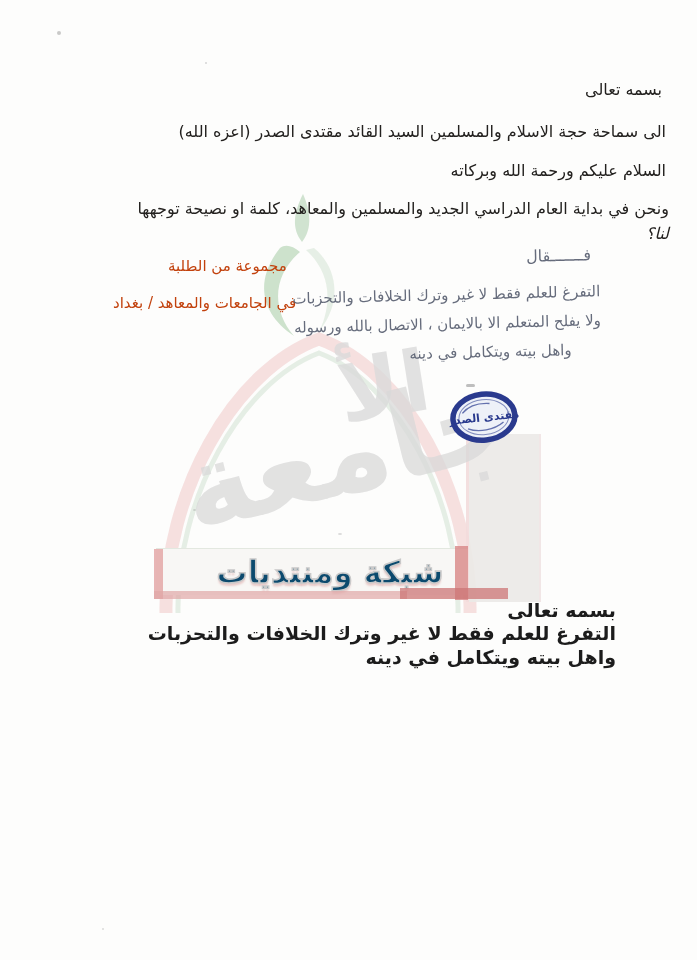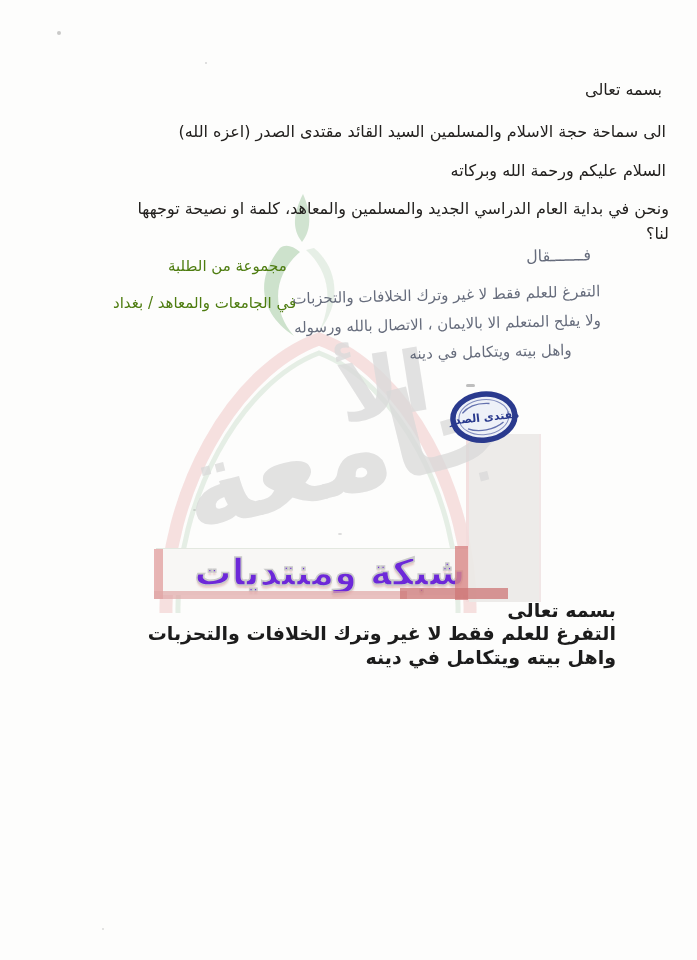--- a/index.html
+++ b/index.html
@@ -33,21 +33,21 @@
     opacity:.88;
     white-space:nowrap;
   }
   .hand-block{line-height:29px;}
   .hand-block .hl{white-space:nowrap;}
   .hand-block .hl.indent{padding-left:30px;}
   
   .sig{
     position:absolute;
     direction:rtl;
-    color:#4d7c0f;
+    color:#c2410c;
     font-size:15px;
     white-space:nowrap;
   }
   
   .wm{position:absolute;pointer-events:none;}
   .wm-callig-main{
     font-size:118px;
     font-weight:bold;
     color:#d9d9d9;
     opacity:.75;
@@ -71,23 +71,23 @@
     opacity:.9;
   }
   .banner{
     position:absolute;
     background:#f8f7f5;
     border-top:1px solid #e3e8e0;
     display:flex;align-items:center;justify-content:center;
   }
   .banner-text{
     direction:rtl;
-    font-size:37px;
+    font-size:31px;
     font-weight:bold;
-    color:#6d28d9;
+    color:#0c4a6e;
     -webkit-text-stroke:1.6px #c9c9c9;
     text-shadow:0 3px 2px rgba(214,150,150,.45);
     white-space:nowrap;
     margin-left:36px;
   }
   .red-strip{position:absolute;}
   
   .transcript{
     position:absolute;
     direction:rtl;
@@ -132,21 +132,21 @@
   <div class="red-strip" style="left:400px;top:588px;width:108px;height:11px;background:#cc7676;opacity:.75;"></div>
 
   <div class="typed" style="right:35px;top:80px;">بسمه تعالى</div>
 
   <div class="typed" style="right:31px;top:161px;">السلام عليكم ورحمة الله وبركاته</div>
 
   <div class="typed" style="right:31px;top:122px;">الى سماحة حجة الاسلام والمسلمين السيد القائد مقتدى الصدر (اعزه الله)</div>
 
   <div class="typed" style="right:28px;top:199px;">ونحن في بداية العام الدراسي الجديد والمسلمين والمعاهد، كلمة او نصيحة توجهها</div>
 
-  <div class="typed" style="right:28px;top:224px;">لنا؟</div>
+  <div class="typed" style="right:28px;top:224px;font-style:italic;">لنا؟</div>
 
   <div class="sig" style="left:168px;top:257px;">مجموعة من الطلبة</div>
   <div class="sig" style="left:105px;top:294px;margin-left:8px;">في الجامعات والمعاهد / بغداد</div>
 
   <div class="hand" style="right:106px;top:246px;font-size:16px;">فـــــــقال</div>
 
   <div class="hand hand-block" style="right:96px;top:281px;">
     <div class="hl">التفرغ للعلم فقط لا غير وترك الخلافات والتحزبات</div>
     <div class="hl">ولا يفلح المتعلم الا بالايمان ، الاتصال بالله ورسوله</div>
     <div class="hl indent" style="padding-right:30px;">واهل بيته ويتكامل في دينه</div>

